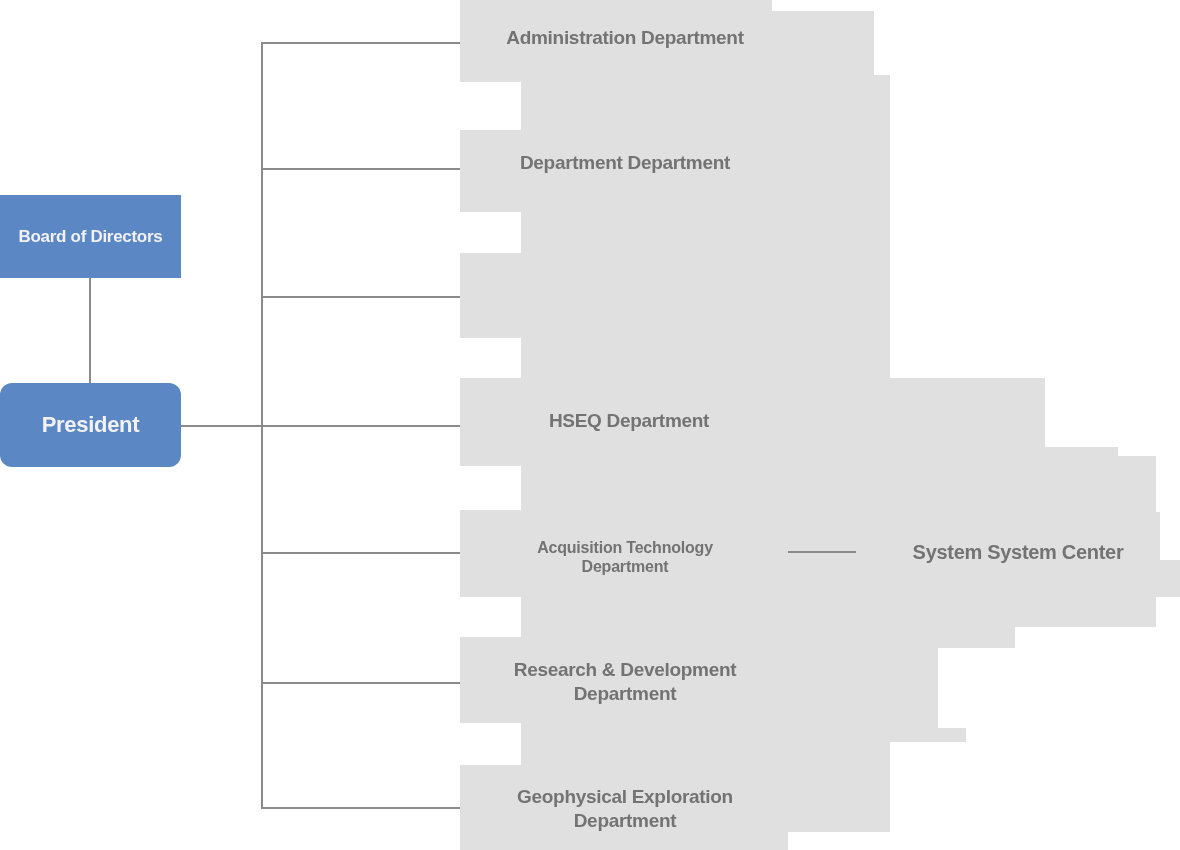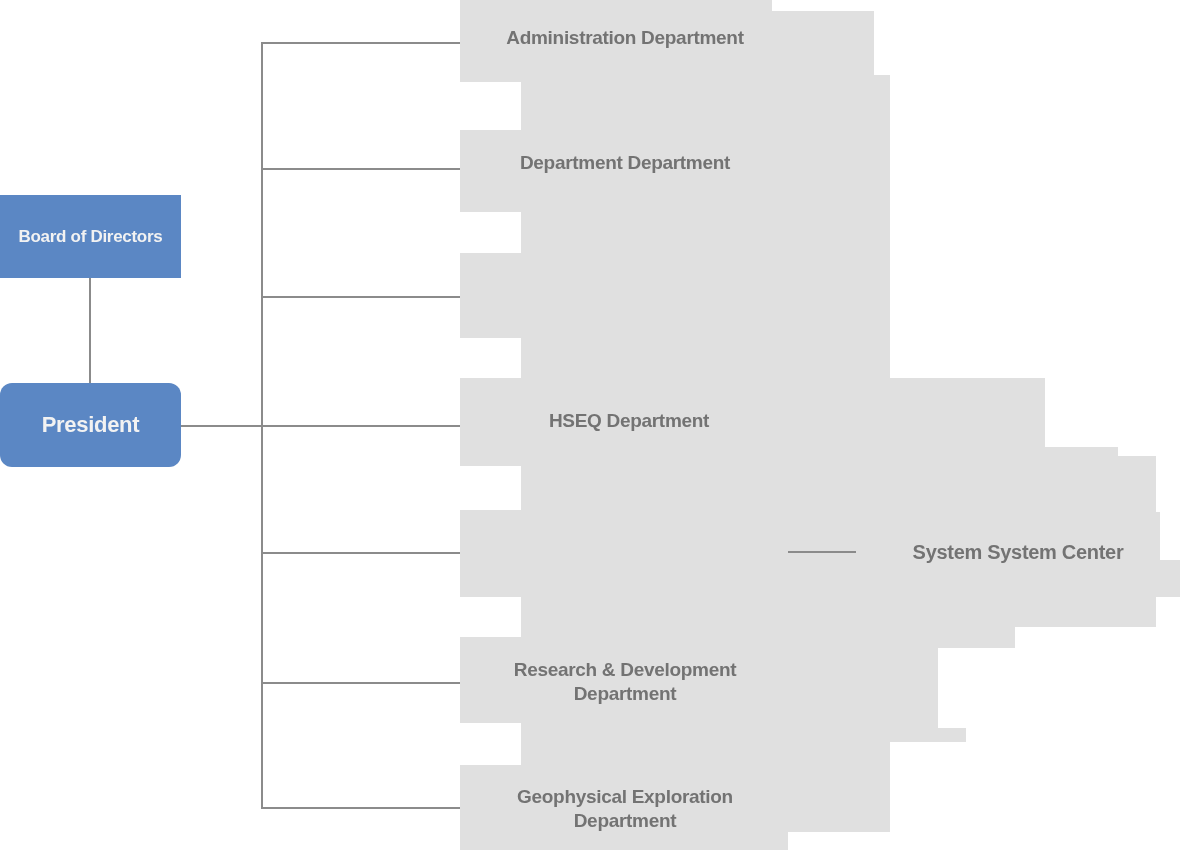--- a/index.html
+++ b/index.html
@@ -107,17 +107,18 @@
   <div class="blue-node" id="board-node">
     <span>Board of Directors</span>
   </div>
   <div class="blue-node" id="president-node">
     <span>President</span>
   </div>
 
   <div class="lbl" id="lbl-admin">Administration Department</div>
   <div class="lbl" id="lbl-mkt">Department Department</div>
   <div class="lbl" id="lbl-hseq">HSEQ Department</div>
+  <div class="lbl small" id="lbl-acq">Acquisition Technology Department</div>
   <div class="lbl" id="lbl-rd">Research &amp; Development Department</div>
   <div class="lbl" id="lbl-geo">Geophysical Exploration Department</div>
   <div class="lbl big" id="lbl-ranzan">System System Center</div>
 
 </div>
 
 </body></html>

